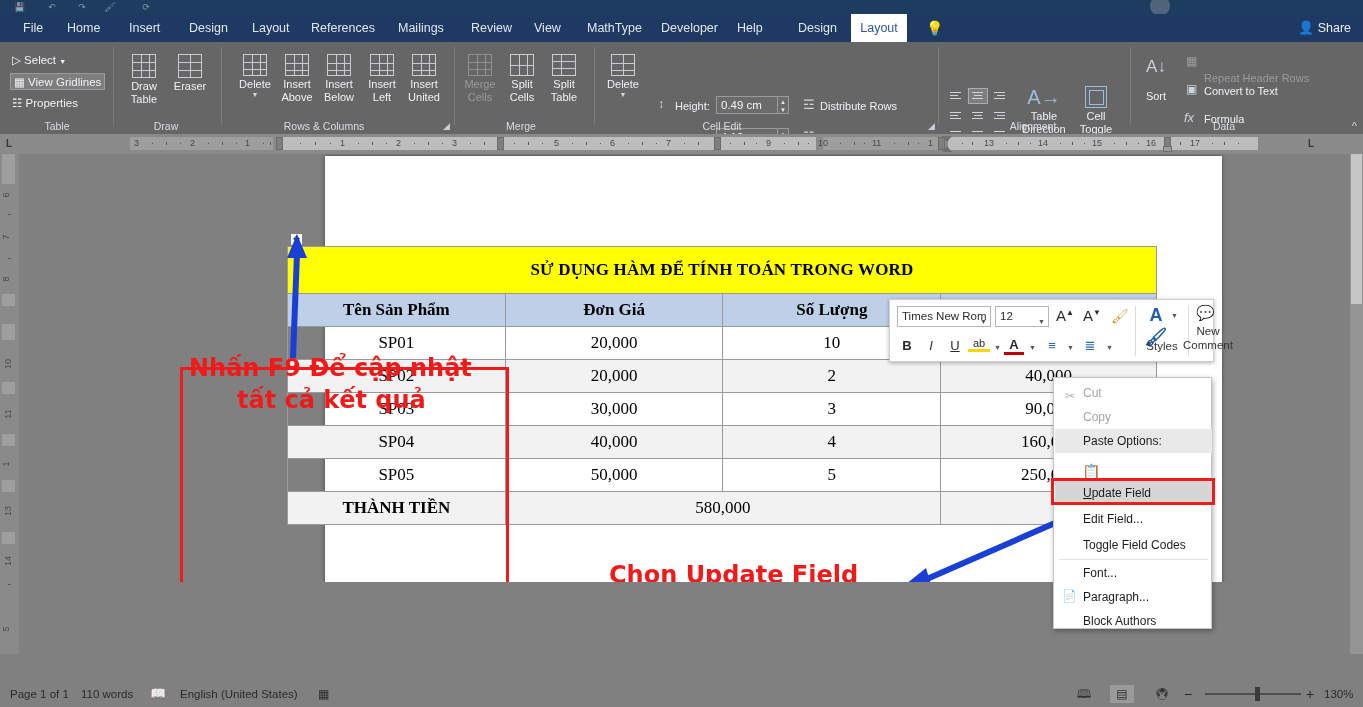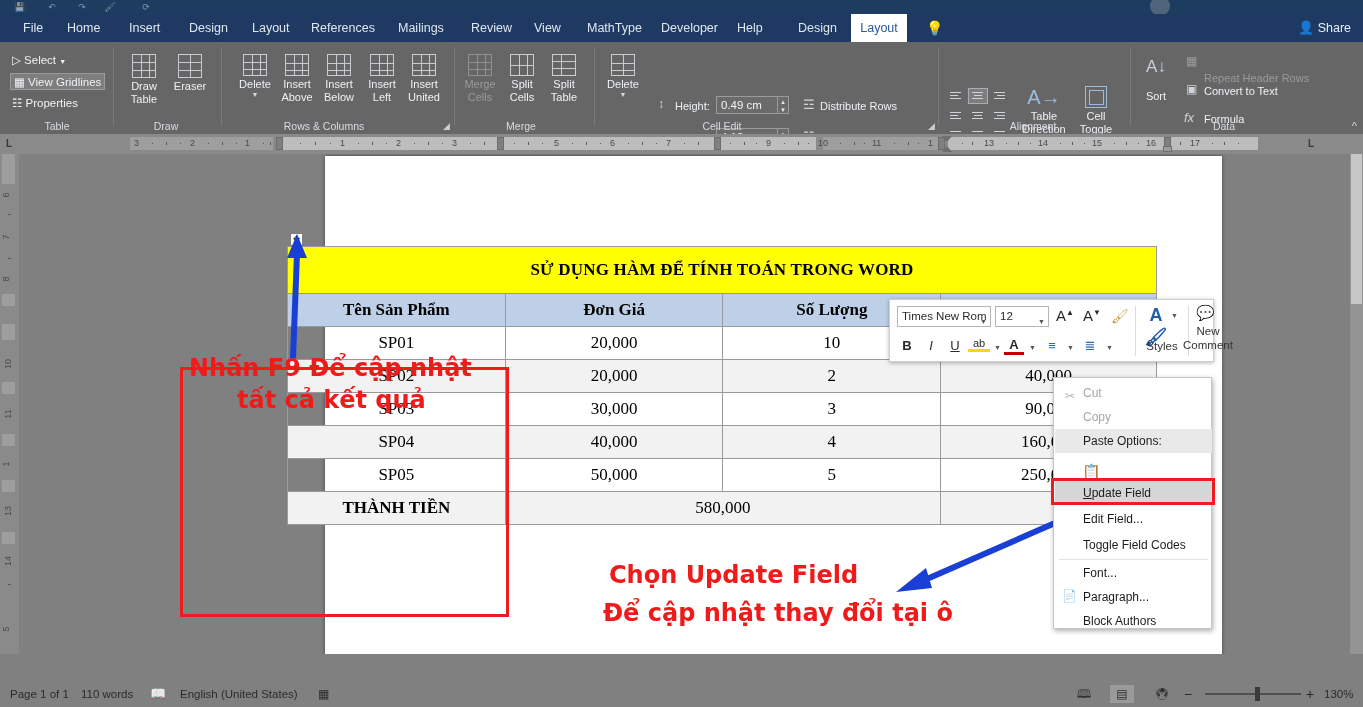--- a/index.html
+++ b/index.html
@@ -151,21 +151,21 @@
   }
   #vruler .vnum {
     position:absolute; left:3px; font-size:9px; color:#4a4a4a;
     transform:rotate(-90deg); transform-origin:center;
   }
   #vruler .vtk { position:absolute; left:8px; width:3px; height:1px; background:#5a5a5a; }
   #vruler .vband{ position:absolute; left:2px; width:13px; background:#9e9e9e;}
 
   
   #doc-area {
-    position:absolute; left:19px; top:154px; width:1344px; height:500px;
+    position:absolute; left:19px; top:154px; width:1344px; height:428px;
     background:#808080; overflow:hidden;
   }
   #page {
     position:absolute; left:306px; top:2px; width:897px; height:520px;
     background:#ffffff; box-shadow:0 0 4px rgba(0,0,0,.45);
   }
 
   
   #wtable {
     position:absolute; left:268px; top:92px; width:870px;

